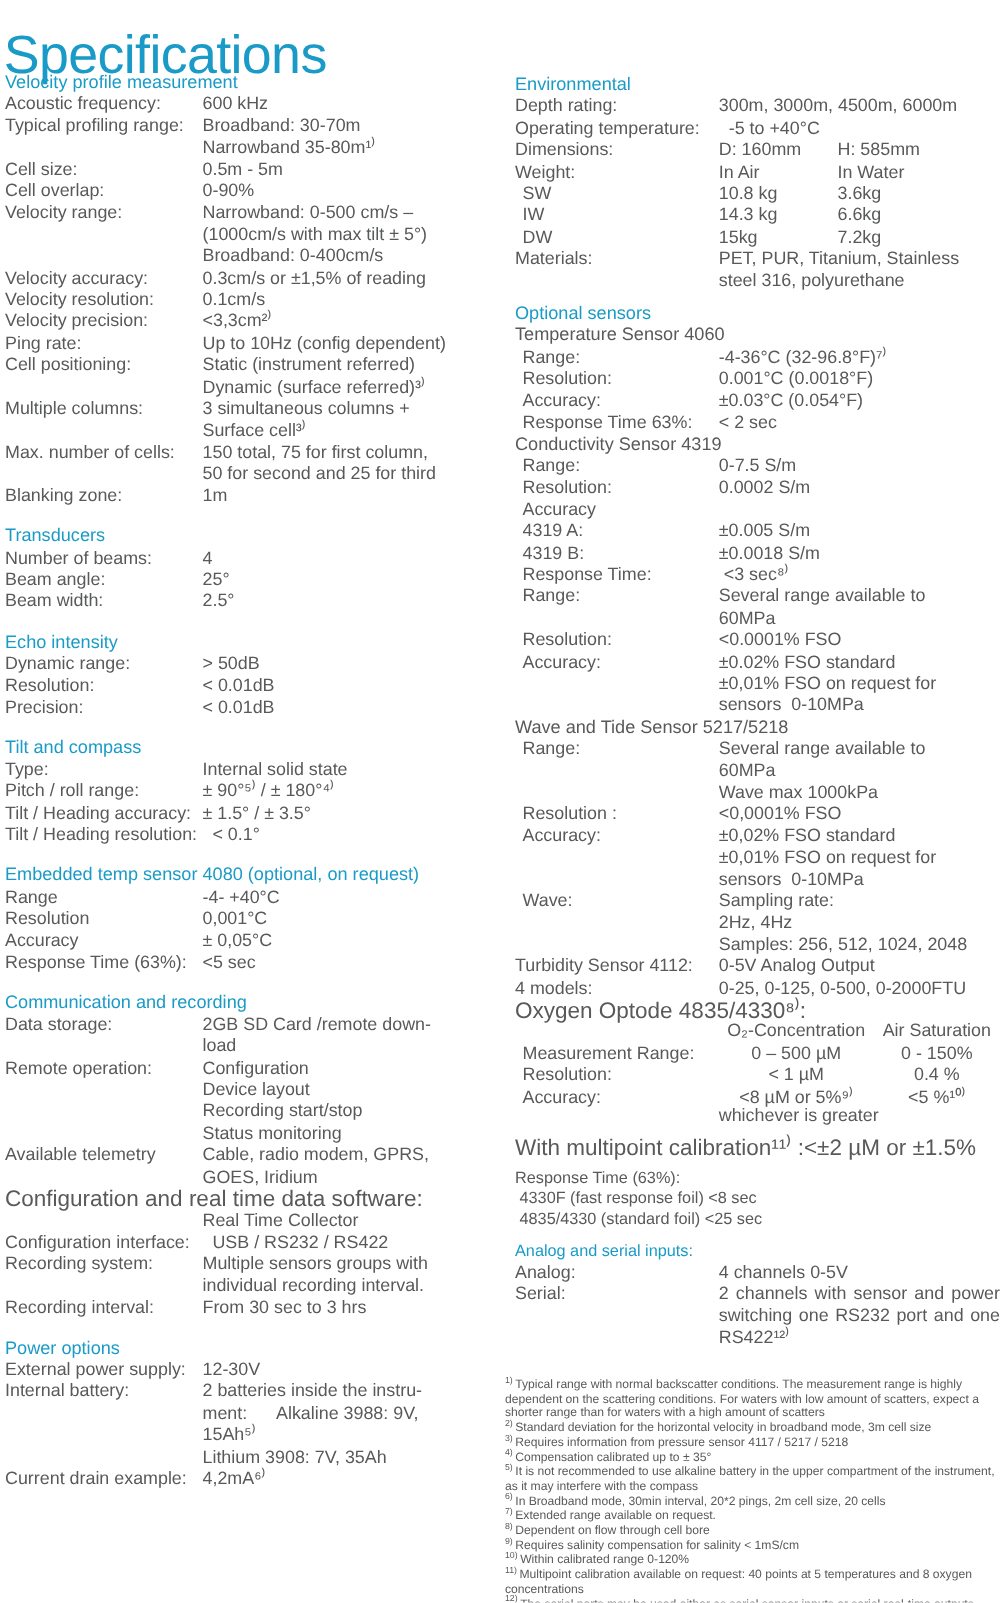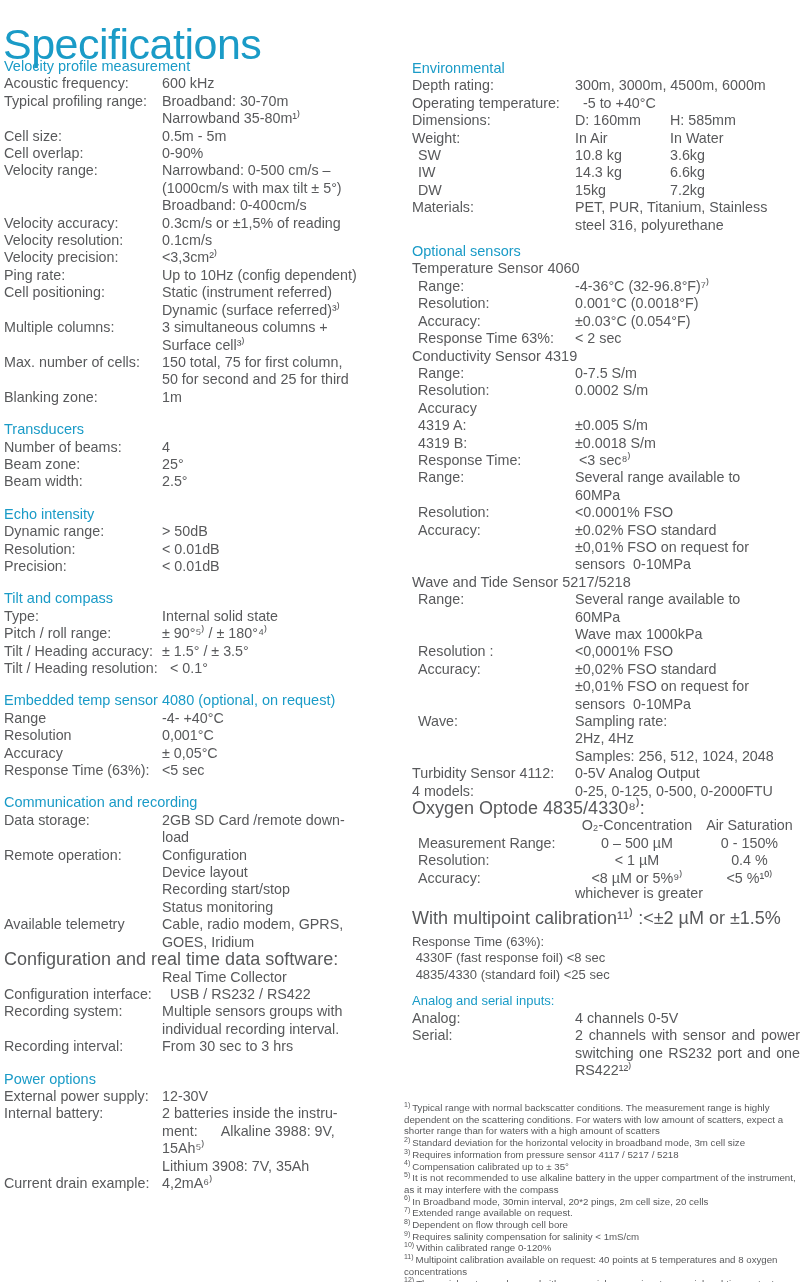--- a/index.html
+++ b/index.html
@@ -102,21 +102,21 @@
         <div class="value">1m</div>
       </div>
     </div>
     <div class="section">
       <div class="section-title">Transducers</div>
       <div class="row">
         <span class="label">Number of beams:</span>
         <div class="value">4</div>
       </div>
       <div class="row">
-        <span class="label">Beam zone:</span>
+        <span class="label">Beam angle:</span>
         <div class="value">25°</div>
       </div>
       <div class="row">
         <span class="label">Beam width:</span>
         <div class="value">2.5°</div>
       </div>
     </div>
     <div class="section">
       <div class="section-title">Echo intensity</div>
       <div class="row">

